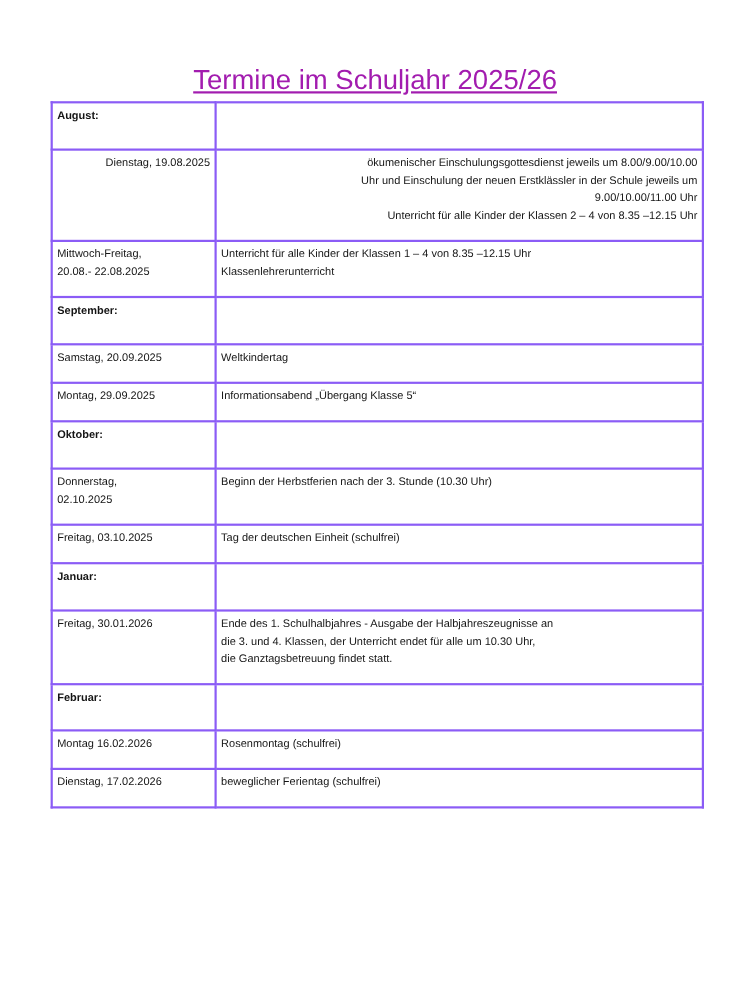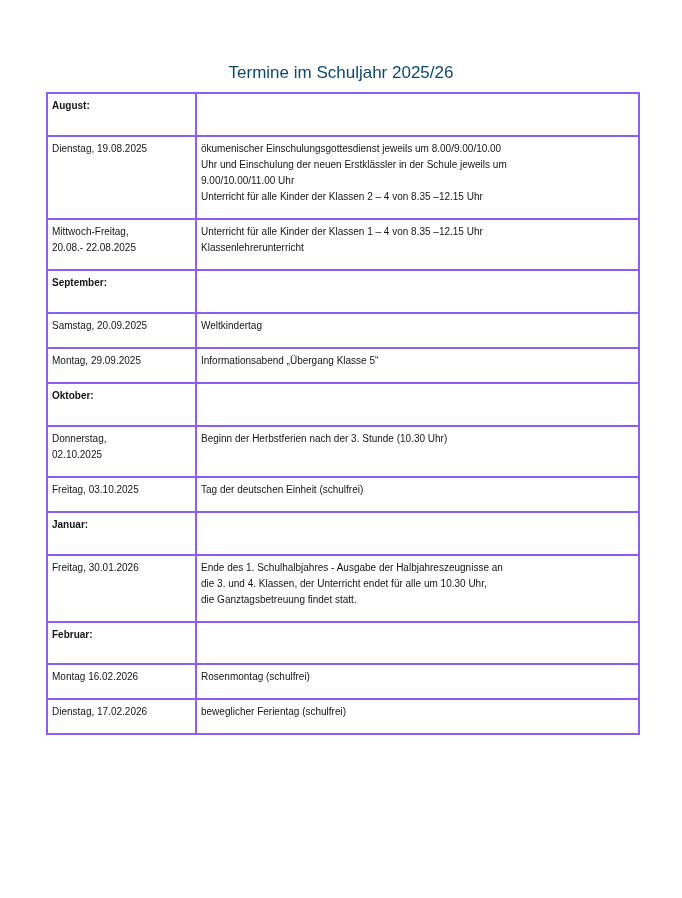--- a/index.html
+++ b/index.html
@@ -1,39 +1,39 @@
 <!DOCTYPE html>
 <html><head>
   <meta charset="utf-8">
   <style>
     html, body { margin: 0; padding: 0; background: #ffffff; }
     body { width: 682px; height: 898px; position: relative; overflow: hidden;
            font-family: "Liberation Sans", sans-serif; color: #111; }
     .title { position: absolute; left: 0; width: 682px; top: 58px; text-align: center;
-             font-size: 17px; line-height: 30px; color: #0c4a6e; letter-spacing: 0px; }
+             font-size: 25px; line-height: 30px; color: #a21caf; letter-spacing: 0px; text-decoration: underline; }
     table.sched { position: absolute; left: 46px; top: 92px; width: 594px;
                   border-collapse: collapse; table-layout: fixed; }
     table.sched td { border: 2px solid #8b5cf6; vertical-align: top; padding: 4px 4px 13px 4px;
                      font-size: 10px; line-height: 16px; color: #151515; }
     td.c1 { width: 139px; }
     td.month { font-weight: bold; font-size: 12px; }
     .line { display: block; white-space: nowrap; }
   </style>
 </head>
 <body>
 
 <div class="title">Termine im Schuljahr 2025/26</div>
 
 <table class="sched">
   <tbody id="tbody">
       <tr style="height: 43px;">
         <td class="c1 month">August:</td>
         <td></td>
       </tr>
-      <tr style="height: 76px;">
+      <tr style="height: 76px; text-align: right;">
         <td class="c1">
           <span class="line">Dienstag, 19.08.2025</span>
         </td>
         <td>
           <span class="line">ökumenischer Einschulungsgottesdienst jeweils um 8.00/9.00/10.00</span>
           <span class="line">Uhr und Einschulung der neuen Erstklässler in der Schule jeweils um</span>
           <span class="line">9.00/10.00/11.00 Uhr</span>
           <span class="line">Unterricht für alle Kinder der Klassen 2 – 4 von 8.35 –12.15 Uhr</span>
         </td>
       </tr>

